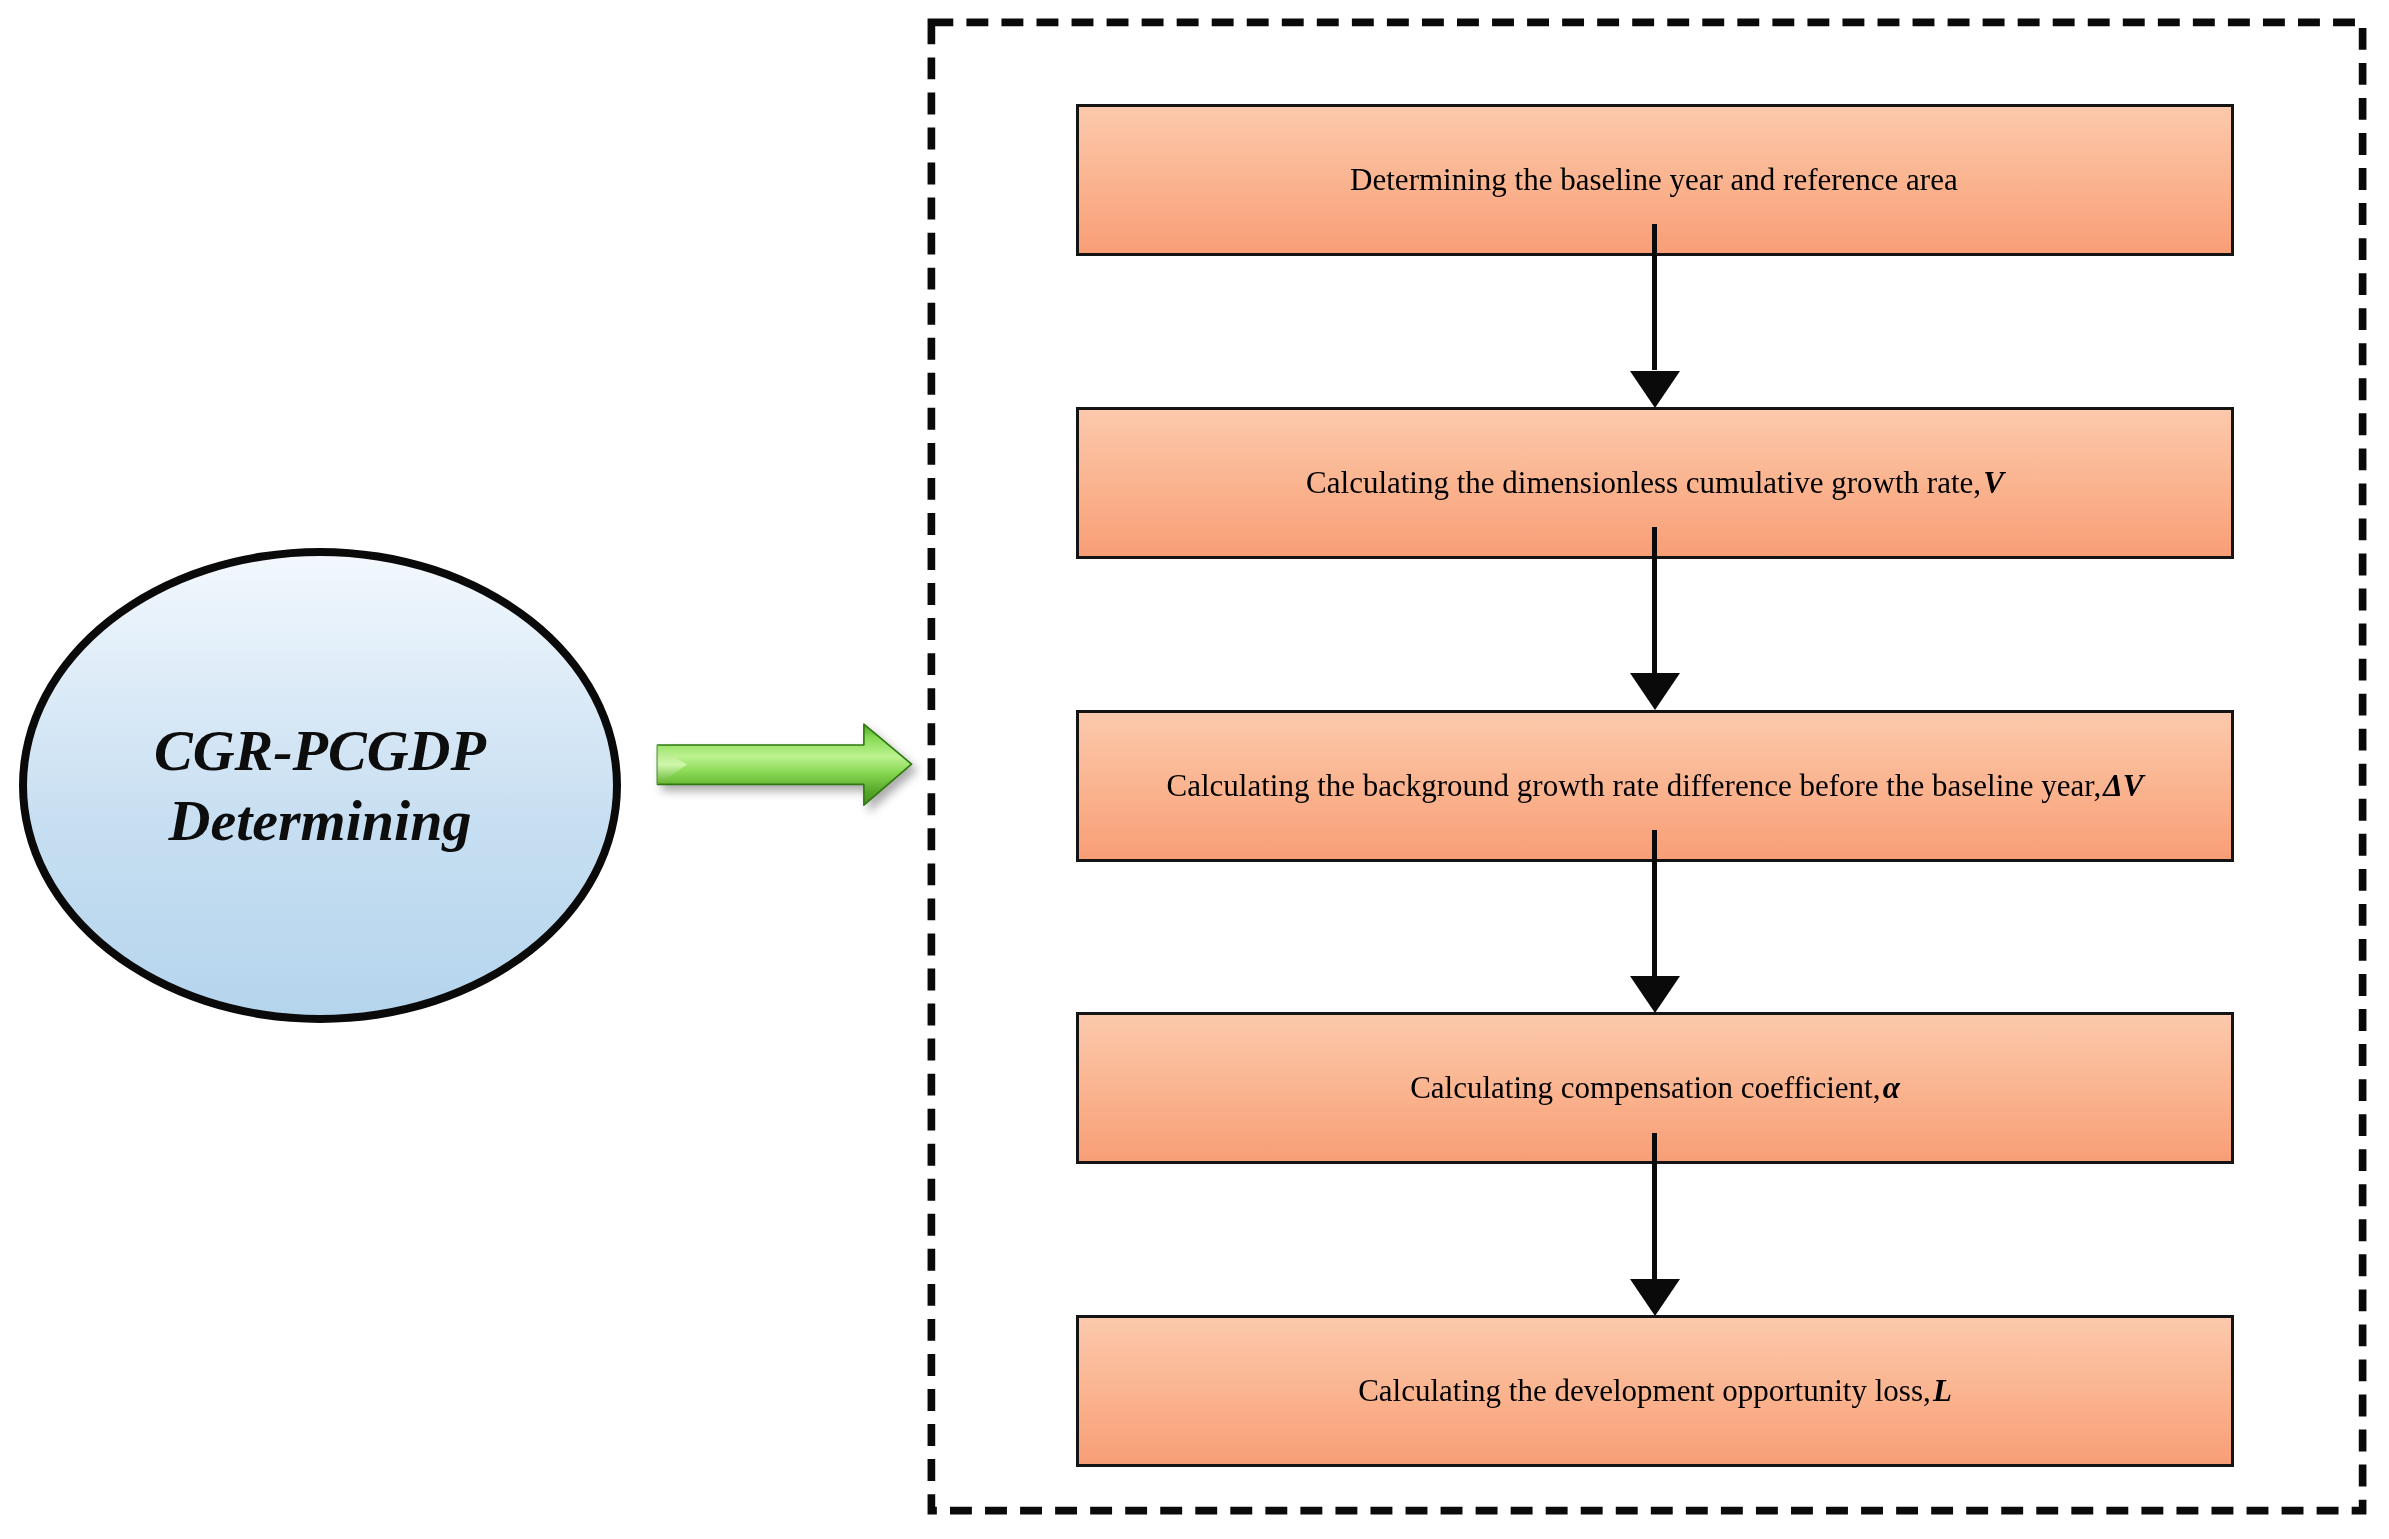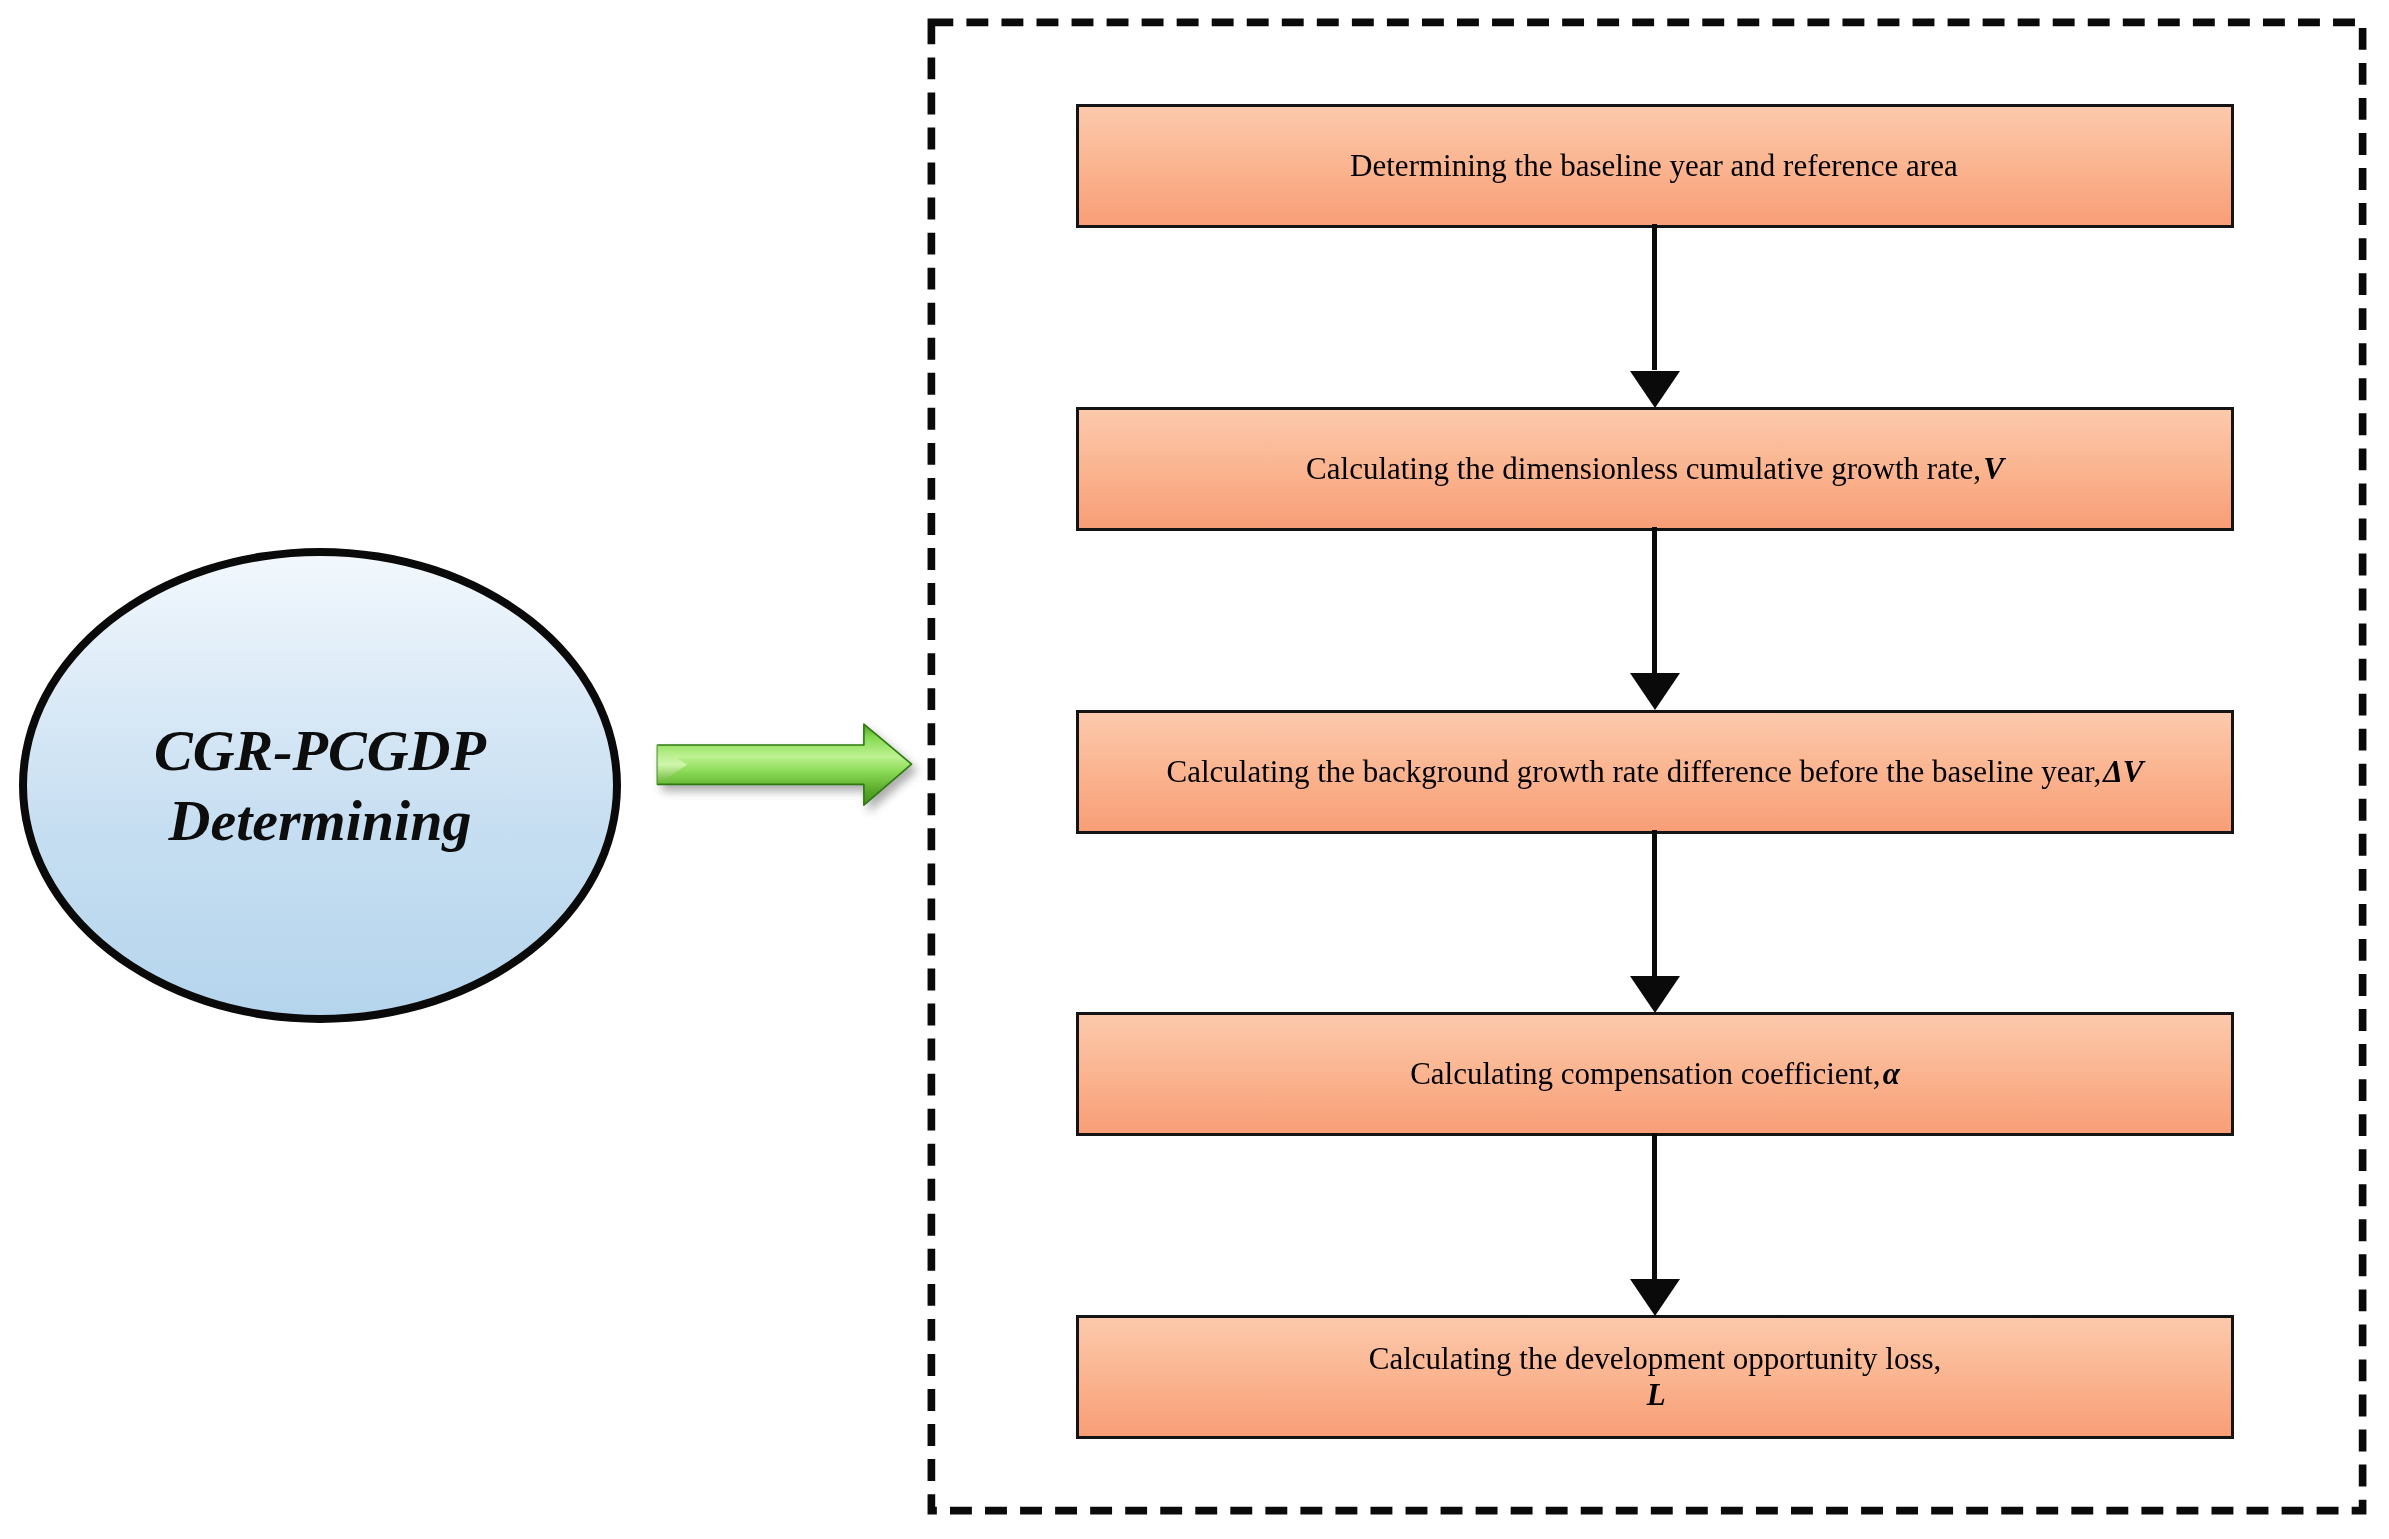--- a/index.html
+++ b/index.html
@@ -18,29 +18,29 @@
   .eline{
     font-size:58px;font-weight:bold;font-style:italic;color:#0d0d0d;
     line-height:1.2;white-space:nowrap;
   }
 
   
   .dashed-rect{position:absolute;left:927px;top:18px;width:1440px;height:1497px;}
 
   
   .flow-box{
-    position:absolute;left:1076px;width:1158px;height:124px;
+    position:absolute;left:1076px;width:1158px;height:152px;
     border:3.8px solid #141414;box-sizing:border-box;
     background:linear-gradient(180deg,#fcc9ac 0%,#fbb process 50%,#f89e77 100%);
     background:linear-gradient(180deg,#fcc9ac 0%,#fab28d 55%,#f89e77 100%);
     display:flex;align-items:center;justify-content:center;
     font-size:31px;color:#000;white-space:nowrap;
   }
   .flow-box .var{font-weight:bold;font-style:italic;padding-left:2.2px;}
-  .b1{top:104px;} .b2{top:407px;} .b3{top:710px;} .b4{top:1012px;} .b5{top:1315px;flex-direction:column;}
+  .b1{top:104px;} .b2{top:407px;} .b3{top:710px;} .b4{top:1012px;} .b5{top:1315px;}
 
   
   .connector{position:absolute;}
   .cline{position:absolute;left:1652px;width:5px;background:#0a0a0a;}
   .chead{position:absolute;left:1630px;width:0;height:0;
          border-left:25px solid transparent;border-right:25px solid transparent;
          border-top:37px solid #0a0a0a;}
   .l1{top:224px;height:146px;} .h1{top:371px;}
   .l2{top:527px;height:146px;} .h2{top:673px;}
   .l3{top:830px;height:146px;} .h3{top:976px;}

